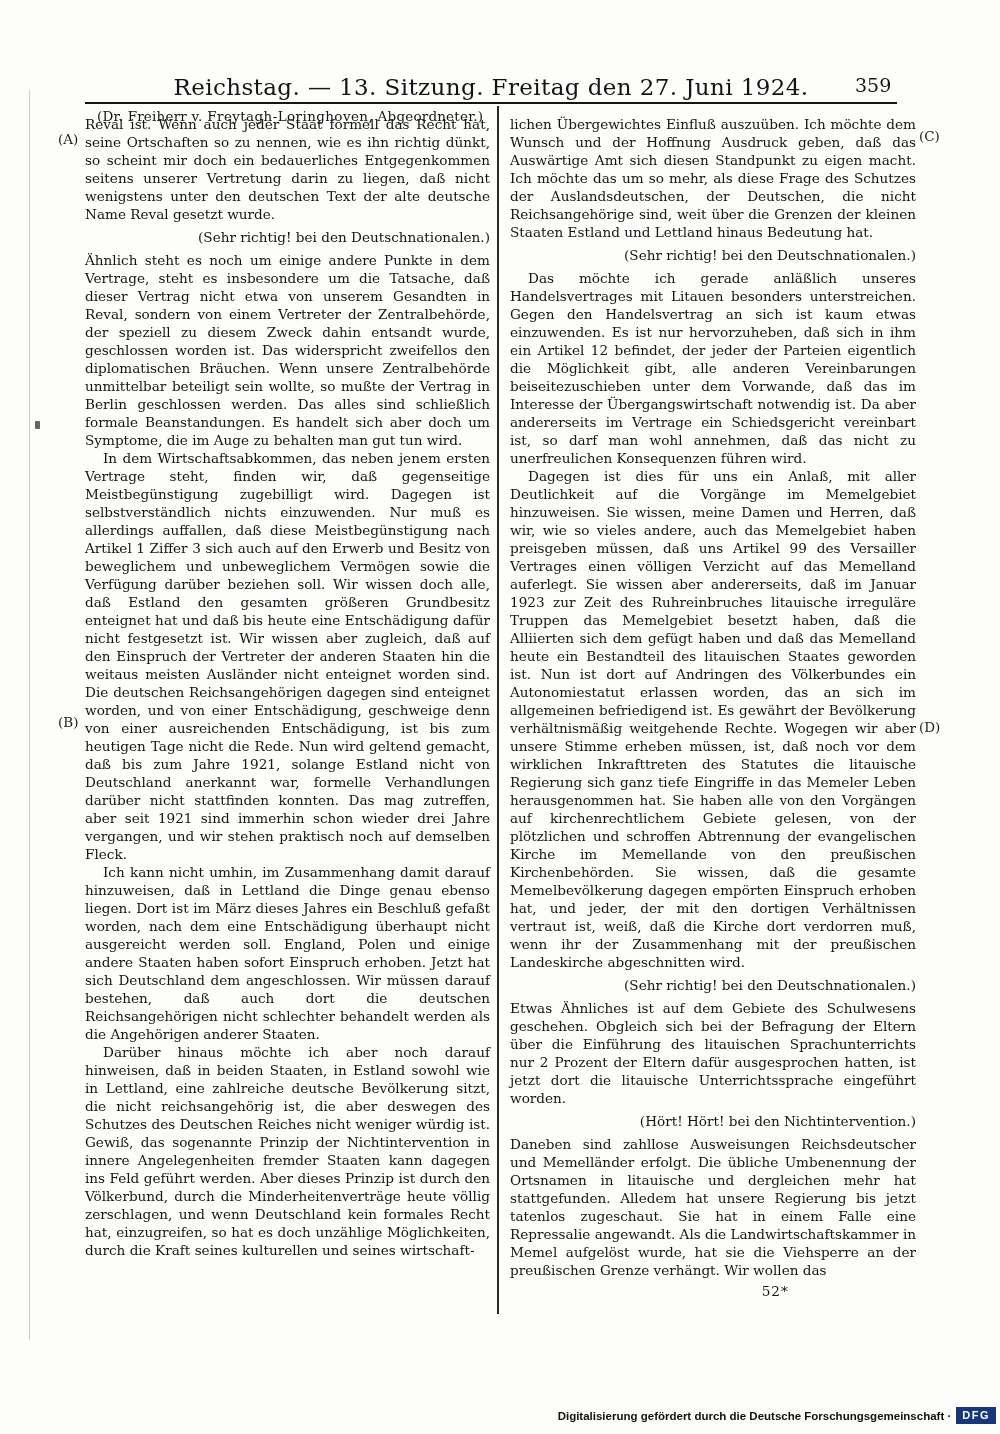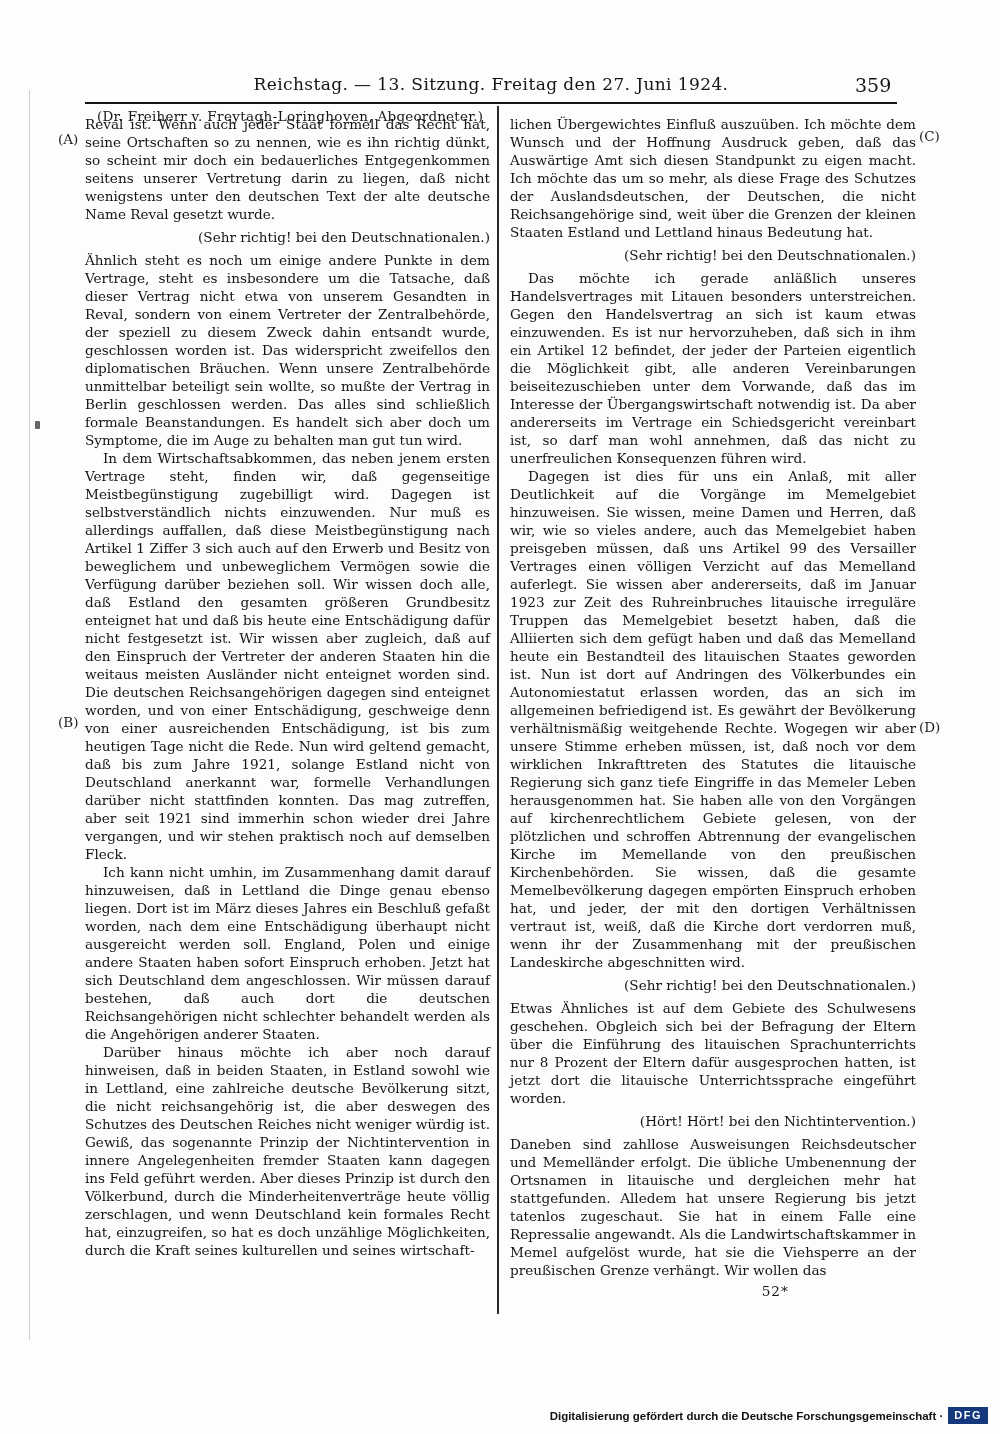--- a/index.html
+++ b/index.html
@@ -35,21 +35,21 @@
     height: 8px;
     background: rgba(20, 20, 20, 0.65);
     border-radius: 1px;
   }
   .running-head {
     position: absolute;
     top: 74px;
     left: 85px;
     width: 812px;
     text-align: center;
-    font-size: 17px;
+    font-size: 23px;
     letter-spacing: 0.4px;
     white-space: nowrap;
   }
   .page-number {
     position: absolute;
     top: 74px;
     left: 855px;
     width: 60px;
     text-align: left;
     font-size: 19px;
@@ -113,21 +113,21 @@
     text-align: left;
     text-indent: 0;
     margin-top: 3px;
     padding-left: 62%;
     letter-spacing: 1px;
   }
   .footer-credit {
     position: absolute;
     right: 0;
     bottom: 10px;
-    padding-right: 12px;
+    padding-right: 4px;
     font-family: "Liberation Sans", sans-serif;
     font-size: 11.5px;
     font-weight: bold;
     color: #111;
     display: flex;
     align-items: center;
     gap: 5px;
   }
   .dfg-logo {
     display: inline-block;
@@ -170,21 +170,21 @@
       <p class="body indent">In dem Wirtschaftsabkommen, das neben jenem ersten Vertrage steht, finden wir, daß gegenseitige Meistbegünstigung zugebilligt wird.  Dagegen ist selbstverständlich nichts einzuwenden.  Nur muß es allerdings auffallen, daß diese Meistbegünstigung nach Artikel 1 Ziffer 3 sich auch auf den Erwerb und Besitz von beweglichem und unbeweglichem Vermögen sowie die Verfügung darüber beziehen soll.  Wir wissen doch alle, daß Estland den gesamten größeren Grundbesitz enteignet hat und daß bis heute eine Entschädigung dafür nicht festgesetzt ist.  Wir wissen aber zugleich, daß auf den Einspruch der Vertreter der anderen Staaten hin die weitaus meisten Ausländer nicht enteignet worden sind.  Die deutschen Reichsangehörigen dagegen sind enteignet worden, und von einer Entschädigung, geschweige denn von einer ausreichenden Entschädigung, ist bis zum heutigen Tage nicht die Rede.  Nun wird geltend gemacht, daß bis zum Jahre 1921, solange Estland nicht von Deutschland anerkannt war, formelle Verhandlungen darüber nicht stattfinden konnten.  Das mag zutreffen, aber seit 1921 sind immerhin schon wieder drei Jahre vergangen, und wir stehen praktisch noch auf demselben Fleck.</p>
       <p class="body indent">Ich kann nicht umhin, im Zusammenhang damit darauf hinzuweisen, daß in Lettland die Dinge genau ebenso liegen.  Dort ist im März dieses Jahres ein Beschluß gefaßt worden, nach dem eine Entschädigung überhaupt nicht ausgereicht werden soll.  England, Polen und einige andere Staaten haben sofort Einspruch erhoben.  Jetzt hat sich Deutschland dem angeschlossen.  Wir müssen darauf bestehen, daß auch dort die deutschen Reichsangehörigen nicht schlechter behandelt werden als die Angehörigen anderer Staaten.</p>
       <p class="body indent">Darüber hinaus möchte ich aber noch darauf hinweisen, daß in beiden Staaten, in Estland sowohl wie in Lettland, eine zahlreiche deutsche Bevölkerung sitzt, die nicht reichsangehörig ist, die aber deswegen des Schutzes des Deutschen Reiches nicht weniger würdig ist.  Gewiß, das sogenannte Prinzip der Nichtintervention in innere Angelegenheiten fremder Staaten kann dagegen ins Feld geführt werden.  Aber dieses Prinzip ist durch den Völkerbund, durch die Minderheitenverträge heute völlig zerschlagen, und wenn Deutschland kein formales Recht hat, einzugreifen, so hat es doch unzählige Möglichkeiten, durch die Kraft seines kulturellen und seines wirtschaft-</p>
     </div>
   <div class="column right">
       <p class="body">lichen Übergewichtes Einfluß auszuüben.  Ich möchte dem Wunsch und der Hoffnung Ausdruck geben, daß das Auswärtige Amt sich diesen Standpunkt zu eigen macht.  Ich möchte das um so mehr, als diese Frage des Schutzes der Auslandsdeutschen, der Deutschen, die nicht Reichsangehörige sind, weit über die Grenzen der kleinen Staaten Estland und Lettland hinaus Bedeutung hat.</p>
       <p class="interjection">(Sehr richtig! bei den Deutschnationalen.)</p>
       <p class="body indent">Das möchte ich gerade anläßlich unseres Handelsvertrages mit Litauen besonders unterstreichen.  Gegen den Handelsvertrag an sich ist kaum etwas einzuwenden.  Es ist nur hervorzuheben, daß sich in ihm ein Artikel 12 befindet, der jeder der Parteien eigentlich die Möglichkeit gibt, alle anderen Vereinbarungen beiseitezuschieben unter dem Vorwande, daß das im Interesse der Übergangswirtschaft notwendig ist.  Da aber andererseits im Vertrage ein Schiedsgericht vereinbart ist, so darf man wohl annehmen, daß das nicht zu unerfreulichen Konsequenzen führen wird.</p>
       <p class="body indent">Dagegen ist dies für uns ein Anlaß, mit aller Deutlichkeit auf die Vorgänge im Memelgebiet hinzuweisen.  Sie wissen, meine Damen und Herren, daß wir, wie so vieles andere, auch das Memelgebiet haben preisgeben müssen, daß uns Artikel 99 des Versailler Vertrages einen völligen Verzicht auf das Memelland auferlegt.  Sie wissen aber andererseits, daß im Januar 1923 zur Zeit des Ruhreinbruches litauische irreguläre Truppen das Memelgebiet besetzt haben, daß die Alliierten sich dem gefügt haben und daß das Memelland heute ein Bestandteil des litauischen Staates geworden ist.  Nun ist dort auf Andringen des Völkerbundes ein Autonomiestatut erlassen worden, das an sich im allgemeinen befriedigend ist.  Es gewährt der Bevölkerung verhältnismäßig weitgehende Rechte.  Wogegen wir aber unsere Stimme erheben müssen, ist, daß noch vor dem wirklichen Inkrafttreten des Statutes die litauische Regierung sich ganz tiefe Eingriffe in das Memeler Leben herausgenommen hat.  Sie haben alle von den Vorgängen auf kirchenrechtlichem Gebiete gelesen, von der plötzlichen und schroffen Abtrennung der evangelischen Kirche im Memellande von den preußischen Kirchenbehörden.  Sie wissen, daß die gesamte Memelbevölkerung dagegen empörten Einspruch erhoben hat, und jeder, der mit den dortigen Verhältnissen vertraut ist, weiß, daß die Kirche dort verdorren muß, wenn ihr der Zusammenhang mit der preußischen Landeskirche abgeschnitten wird.</p>
       <p class="interjection">(Sehr richtig! bei den Deutschnationalen.)</p>
-      <p class="body">Etwas Ähnliches ist auf dem Gebiete des Schulwesens geschehen.  Obgleich sich bei der Befragung der Eltern über die Einführung des litauischen Sprachunterrichts nur 8 Prozent der Eltern dafür ausgesprochen hatten, ist jetzt dort die litauische Unterrichtssprache eingeführt worden.</p>
+      <p class="body">Etwas Ähnliches ist auf dem Gebiete des Schulwesens geschehen.  Obgleich sich bei der Befragung der Eltern über die Einführung des litauischen Sprachunterrichts nur 2 Prozent der Eltern dafür ausgesprochen hatten, ist jetzt dort die litauische Unterrichtssprache eingeführt worden.</p>
       <p class="interjection">(Hört! Hört! bei den Nichtintervention.)</p>
       <p class="body">Daneben sind zahllose Ausweisungen Reichsdeutscher und Memelländer erfolgt.  Die übliche Umbenennung der Ortsnamen in litauische und dergleichen mehr hat stattgefunden.  Alledem hat unsere Regierung bis jetzt tatenlos zugeschaut.  Sie hat in einem Falle eine Repressalie angewandt.  Als die Landwirtschaftskammer in Memel aufgelöst wurde, hat sie die Viehsperre an der preußischen Grenze verhängt.  Wir wollen das</p>
       <p class="signature">52*</p>
     </div>
 
   <div class="footer-credit">
     <span>Digitalisierung gefördert durch die Deutsche Forschungsgemeinschaft ·</span>
     <span class="dfg-logo">DFG</span>
   </div>
 

